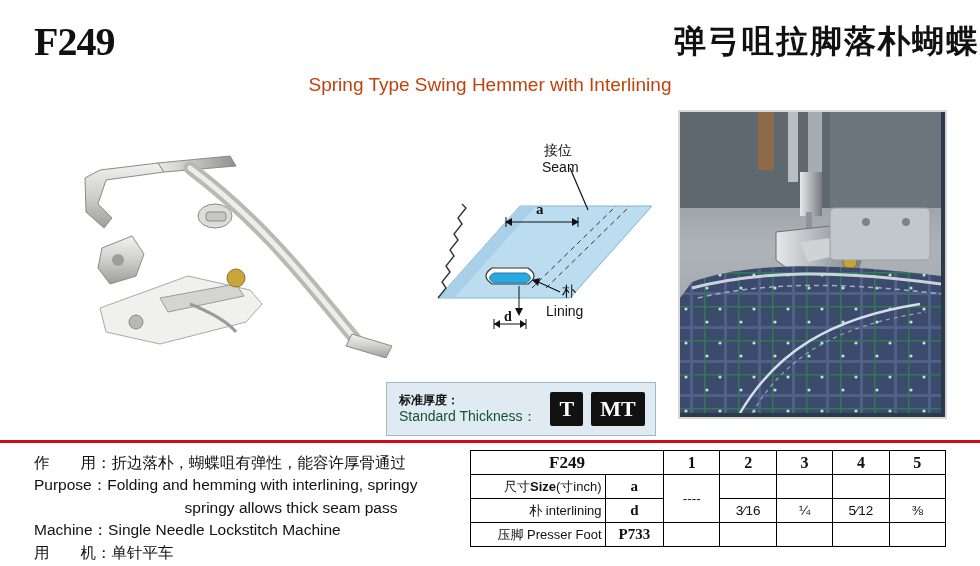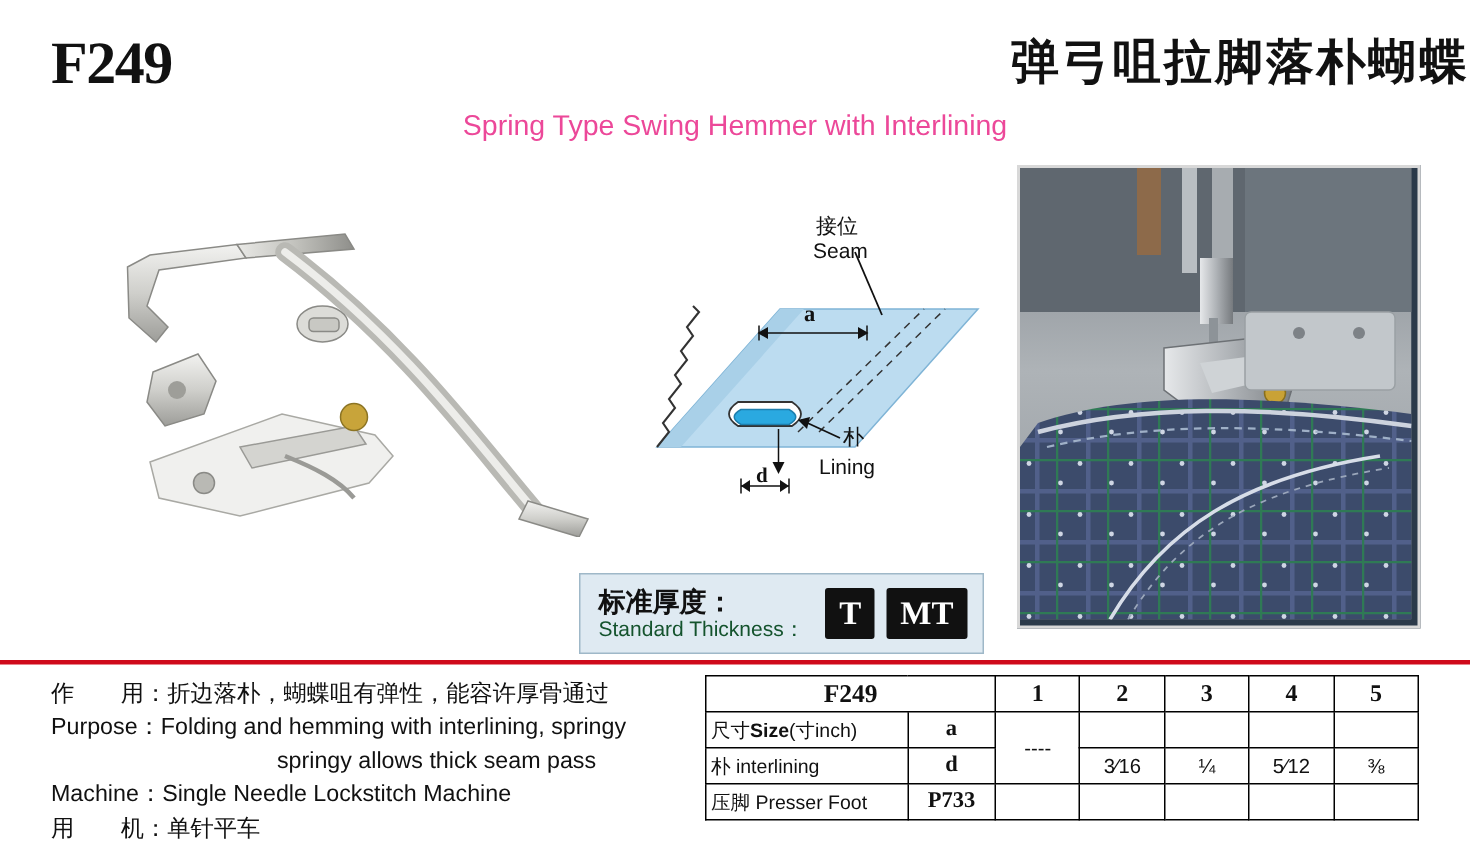--- a/index.html
+++ b/index.html
@@ -22,21 +22,21 @@
   .title-cn{
     position:absolute;left:0;top:20px;width:980px;
     text-align:right;
     font-size:32px;font-weight:bold;
     font-family:"DejaVu Sans", sans-serif;
     letter-spacing:2px;
   }
   .title-en{
     position:absolute;left:0;top:74px;width:980px;
     text-align:center;
-    font-size:19px;color:#ec4899;
+    font-size:19px;color:#c2410c;
   }
 
   
   .photo-left{
     position:absolute;left:40px;top:108px;width:380px;height:250px;
   }
   .photo-left svg{display:block;}
 
   
   .diagram{
@@ -56,21 +56,21 @@
   
   .thickness{
     position:absolute;left:386px;top:382px;width:268px;height:52px;
     background:#dfeaf2;
     border:1px solid #9fb8c8;
     display:flex;align-items:center;
   }
   .thickness .labels{
     padding-left:12px;line-height:1.15;
   }
-  .thickness .lab-cn{font-size:18px;font-weight:bold;color:#111;}
+  .thickness .lab-cn{font-size:12px;font-weight:bold;color:#111;}
   .thickness .lab-en{font-size:14px;color:#14532d;}
   .thickness .boxes{display:flex;gap:8px;margin-left:14px;}
   .tbox{
     background:#111;color:#fff;font-weight:bold;
     font-family:"Liberation Serif", serif;
     display:flex;align-items:center;justify-content:center;
     height:34px;padding:0 9px;font-size:22px;border-radius:2px;
   }
 
   
@@ -91,21 +91,21 @@
     border-collapse:collapse;
     font-size:13.5px;
   }
   .spec td{
     border:1px solid #000;
     height:23px;
     text-align:center;
     padding:0 3px;
     white-space:nowrap;
   }
-  .spec .rowlabel{text-align:left;width:128px;font-size:13px;}
+  .spec .rowlabel{text-align:right;width:128px;font-size:13px;}
   .spec .symcol{width:52px;font-weight:bold;font-family:"Liberation Serif", serif;font-size:15px;}
   .spec .numhdr{font-weight:bold;font-size:16px;font-family:"Liberation Serif", serif;}
   .spec .modelhdr{font-weight:bold;font-size:17px;font-family:"Liberation Serif", serif;}
   .spec .valcol{width:50px;}
 </style>
 </head>
 <body>
 
 <div class="page">
 

